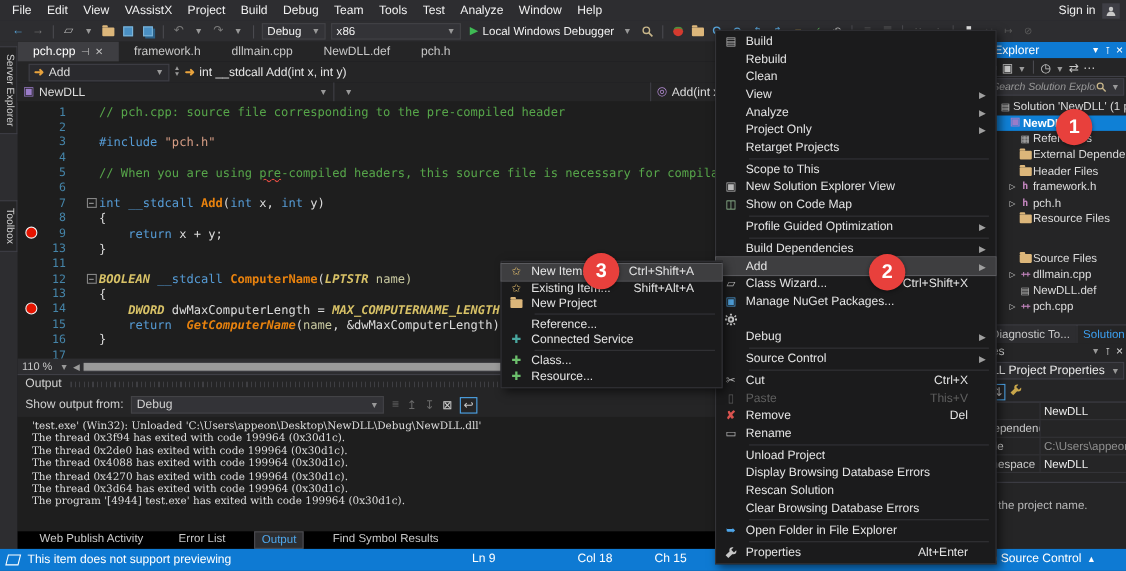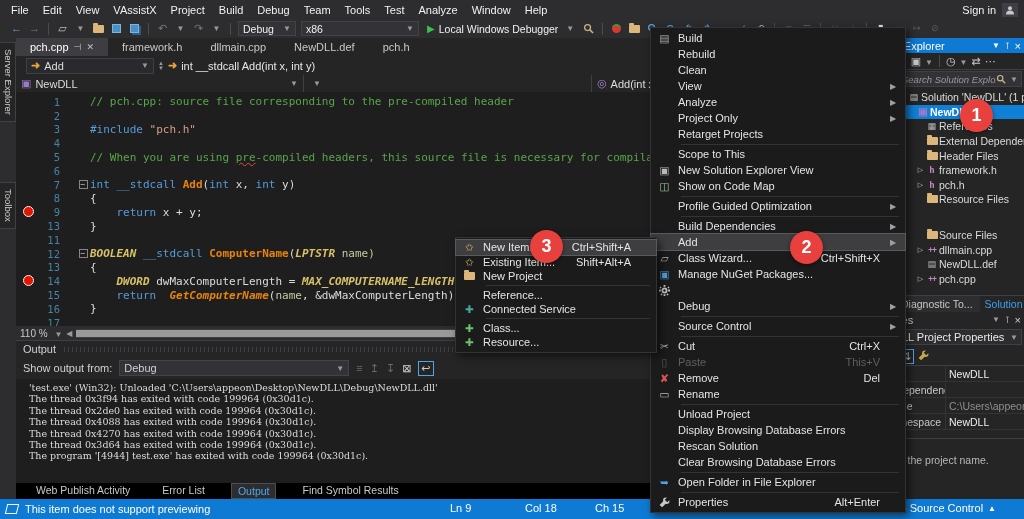--- a/index.html
+++ b/index.html
@@ -560,21 +560,21 @@
           <div class="t"><span class="shift" style="margin-left:-36px">(Name)</span></div>
           <div class="d"><span class="shift" style="margin-left:-36px">Specifies the project name.</span></div>
         </div>
       </div>
     </div>
   </div>
 
   <div class="statusbar">
     <span class="sbicon"></span>
     <span>This item does not support previewing</span>
-    <span class="sb-abs" style="left:450px">Ln 9</span>
+    <span class="sb-abs" style="left:429px">Ln 9</span>
     <span class="sb-abs" style="left:525px">Col 18</span>
     <span class="sb-abs" style="left:595px">Ch 15</span>
     <span class="sb-abs" style="right:28px;display:flex;gap:5px;align-items:center">
       <span>Add to Source Control</span>
         <span style="font-size:8px">▲</span>
     </span>
   </div>
 
   <div class="ctx" id="ctxmenu">
       <div class="ci">

